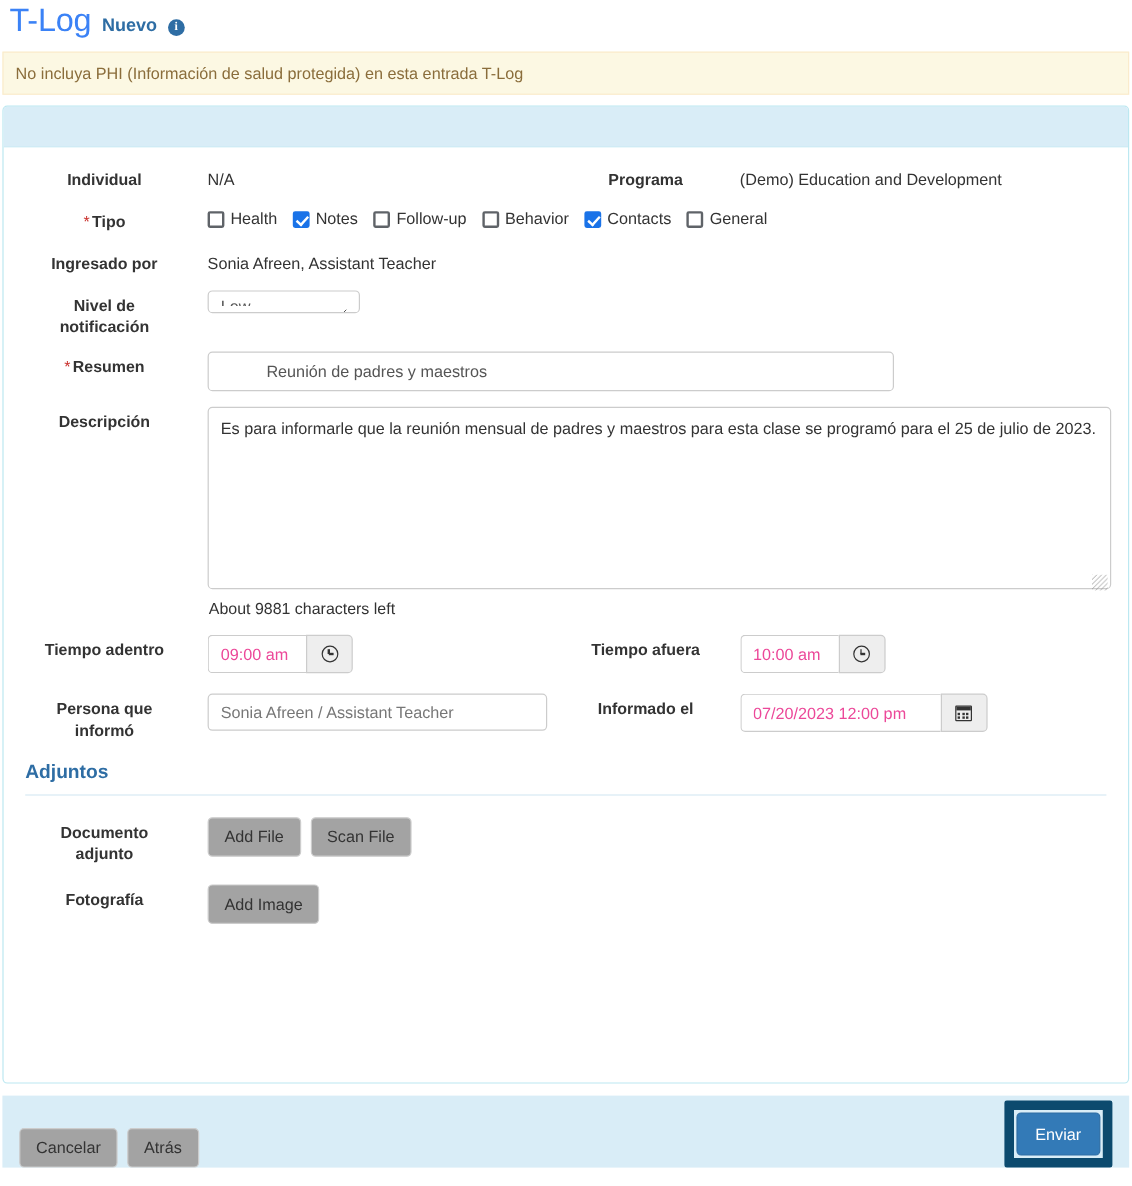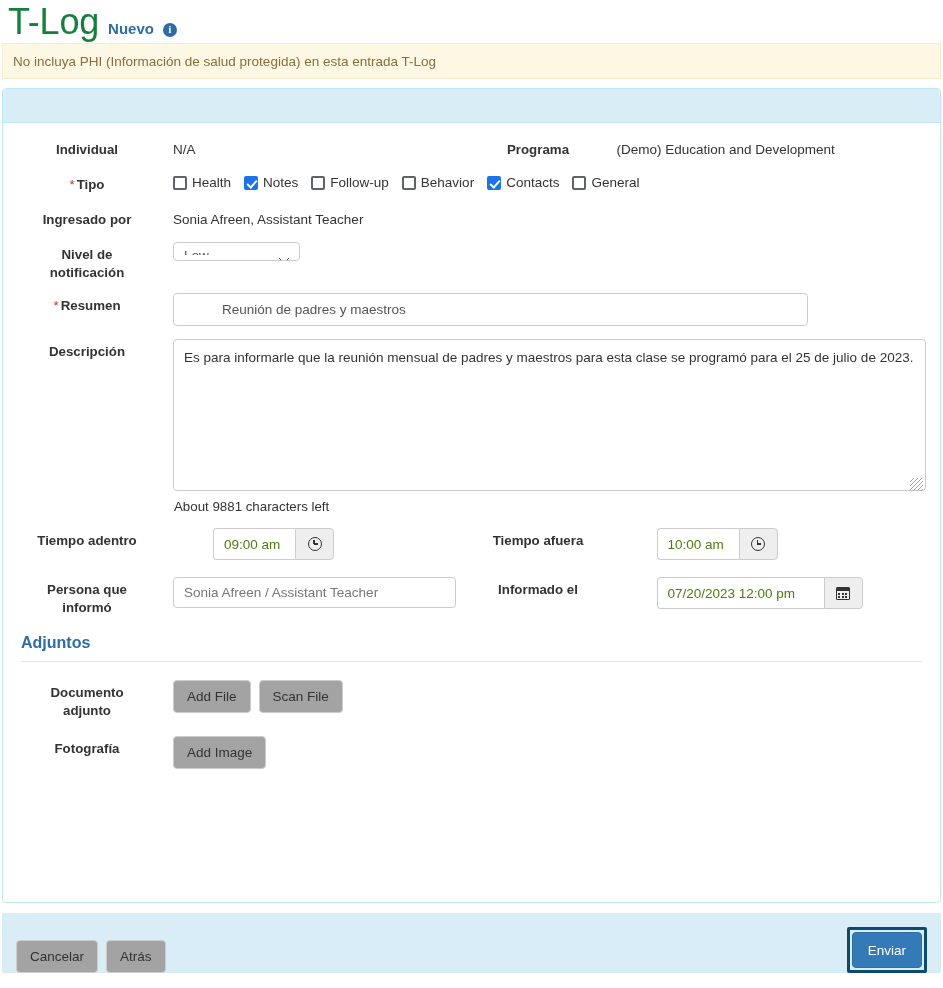--- a/index.html
+++ b/index.html
@@ -15,23 +15,23 @@
 
   
   .page-head {
     padding: 4px 8px 0 8px;
     display: flex;
     align-items: baseline;
     gap: 9px;
     height: 40px;
   }
   .page-title {
-    font-size: 36px;
+    font-size: 27px;
     font-weight: 400;
-    color: #15803d;
+    color: #3b82f6;
     line-height: 1;
     letter-spacing: -0.2px;
   }
   .page-subtitle {
     font-size: 15px;
     font-weight: bold;
     color: #2e6da4;
     line-height: 1;
   }
   .info-icon {
@@ -124,21 +124,21 @@
     padding-right: 24px;
     appearance: none;
     -webkit-appearance: none;
     background-image:
       linear-gradient(45deg, transparent 49%, #555 49%, #555 56%, transparent 56%),
       linear-gradient(-45deg, transparent 49%, #555 49%, #555 56%, transparent 56%);
     background-position: calc(100% - 15px) 15px, calc(100% - 10px) 15px;
     background-size: 5px 5px, 5px 5px;
     background-repeat: no-repeat;
   }
-  .input-resumen { width: 635px; height: 33px; padding-left: 48px; }
+  .input-resumen { width: 572px; height: 33px; padding-left: 48px; }
   .input-persona { width: 283px; height: 31px; color: #777; }
 
   textarea.ctl {
     width: 753px;
     height: 152px;
     resize: none;
     line-height: 19px;
     padding: 8px 10px;
     color: #333;
     overflow: hidden;
@@ -184,22 +184,21 @@
     border-width: 0 2px 2px 0;
     transform: rotate(42deg);
   }
   .cblabel { font-size: 13.5px; color: #333333; }
 
   
   .igroup { display: flex; align-items: stretch; }
   .igroup .ctl {
     border-radius: 4px 0 0 4px;
     border-right: none;
-    color: #4d7c0f;
-    margin-left: 40px;
+    color: #ec4899;
   }
   .time-in, .time-out { width: 82px; }
   .date-rep { width: 167px; }
   .addon {
     width: 39px;
     border: 1px solid #cccccc;
     border-radius: 0 4px 4px 0;
     background: #eeeeee;
     display: flex;
     align-items: center;
@@ -281,21 +280,21 @@
     color: #ffffff;
     border-radius: 4px;
     font-size: 13.5px;
     font-family: "Liberation Sans", sans-serif;
     padding: 8px 15px;
     height: 36px;
     cursor: pointer;
   }
   .highlight-ring {
     display: inline-block;
-    border: 3px solid #0c4a6e;
+    border: 8px solid #0c4a6e;
     padding: 2px;
     border-radius: 2px;
   }
 </style>
 </head>
 <body>
 
 <div class="page-head">
   <span class="page-title">T-Log</span>
   <span class="page-subtitle">Nuevo</span>

